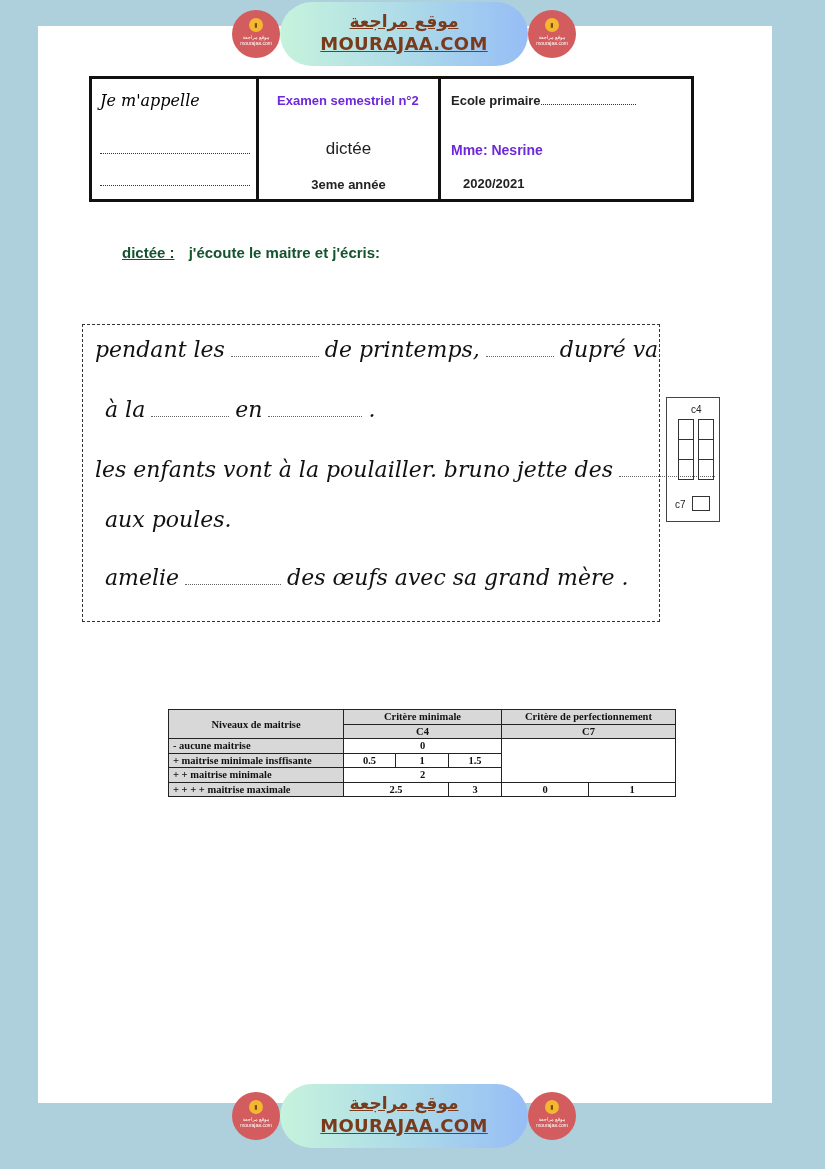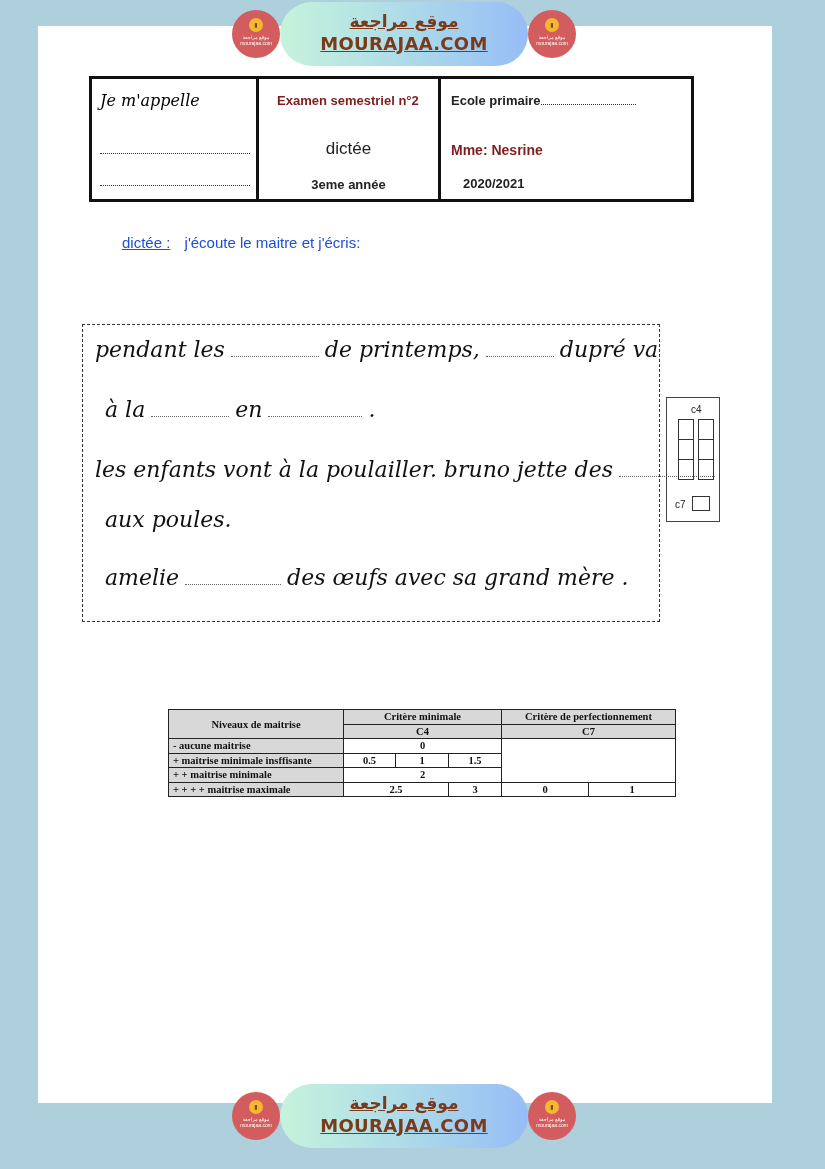--- a/index.html
+++ b/index.html
@@ -42,30 +42,30 @@
     position: absolute; left: 89px; top: 76px; width: 605px; height: 126px;
     border: 3px solid #111; display: flex;
   }
   .hdr .col { height: 100%; position: relative; padding-left: 12px; }
   .hdr .c1 { width: 167px; border-right: 3px solid #111; }
   .hdr .c2 { width: 182px; border-right: 3px solid #111; }
   .hdr .c3 { flex: 1; }
   .script { font-family: "DejaVu Serif", serif; font-style: italic; }
   .hdr .name-label { position: absolute; left: 8px; top: 12px; font-size: 16px; }
   .hdr .dots { position: absolute; left: 8px; width: 150px; border-bottom: 1px dotted #333; }
-  .hdr .c2 .t1 { position: absolute; left: 18px; top: 14px; font-size: 13px; font-weight: bold; color: #7f1d1d; }
+  .hdr .c2 .t1 { position: absolute; left: 18px; top: 14px; font-size: 13px; font-weight: bold; color: #6d28d9; }
   .hdr .c2 .t2 { position: absolute; left: 0; width: 100%; text-align: center; top: 60px; font-size: 17px; font-weight: normal; color: #222; }
   .hdr .c2 .t3 { position: absolute; left: 0; width: 100%; text-align: center; top: 98px; font-size: 13px; font-weight: bold; color: #222; }
   .hdr .c3 .t1 { position: absolute; left: 10px; top: 14px; font-size: 13px; font-weight: bold; color: #222; text-align: right; }
   .hdr .c3 .t1 .fill { display: inline-block; width: 95px; border-bottom: 1px dotted #333; }
-  .hdr .c3 .t2 { position: absolute; left: 10px; top: 63px; font-size: 14px; font-weight: bold; color: #7f1d1d; }
+  .hdr .c3 .t2 { position: absolute; left: 10px; top: 63px; font-size: 14px; font-weight: bold; color: #6d28d9; }
   .hdr .c3 .t3 { position: absolute; left: 22px; top: 97px; font-size: 13px; font-weight: bold; color: #222; }
 
   
-  .instr { position: absolute; left: 122px; top: 234px; font-size: 15px; font-weight: normal; color: #1d4ed8; }
+  .instr { position: absolute; left: 122px; top: 244px; font-size: 15px; font-weight: bold; color: #14532d; }
   .instr .u { text-decoration: underline; margin-right: 10px; }
 
   
   .dbox {
     position: absolute; left: 82px; top: 324px; width: 578px; height: 298px;
     border: 1.5px dashed #333;
   }
   .dline { position: absolute; font-size: 22px; color: #111; white-space: nowrap; }
   .blank { display: inline-block; border-bottom: 1.5px dotted #666; height: 4px; margin: 0 6px; vertical-align: baseline; }
 

